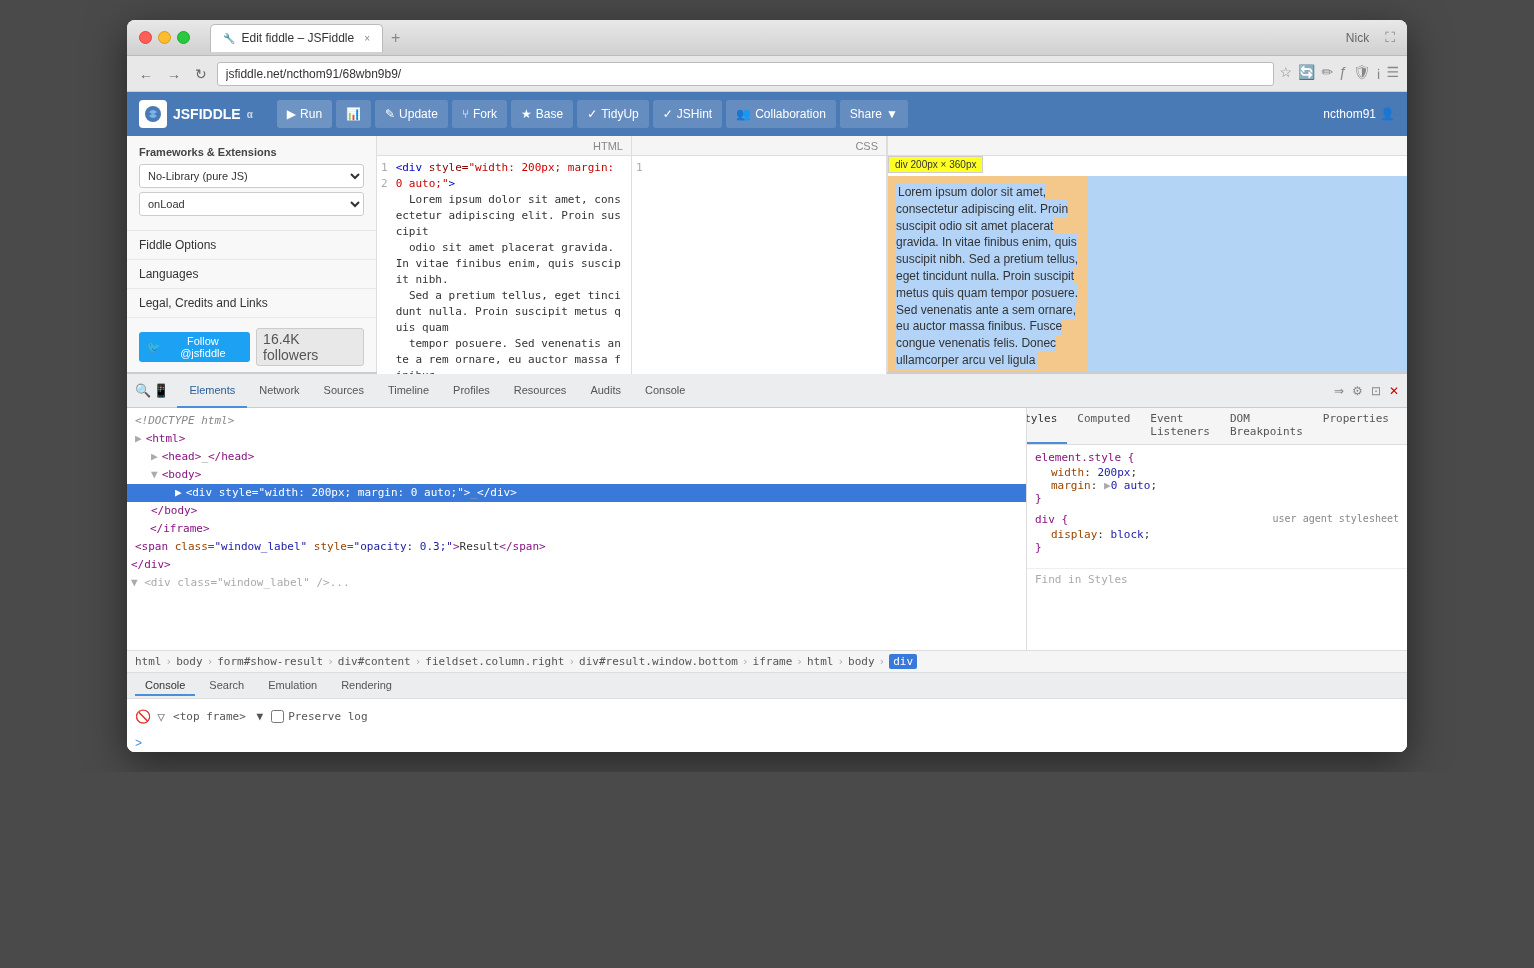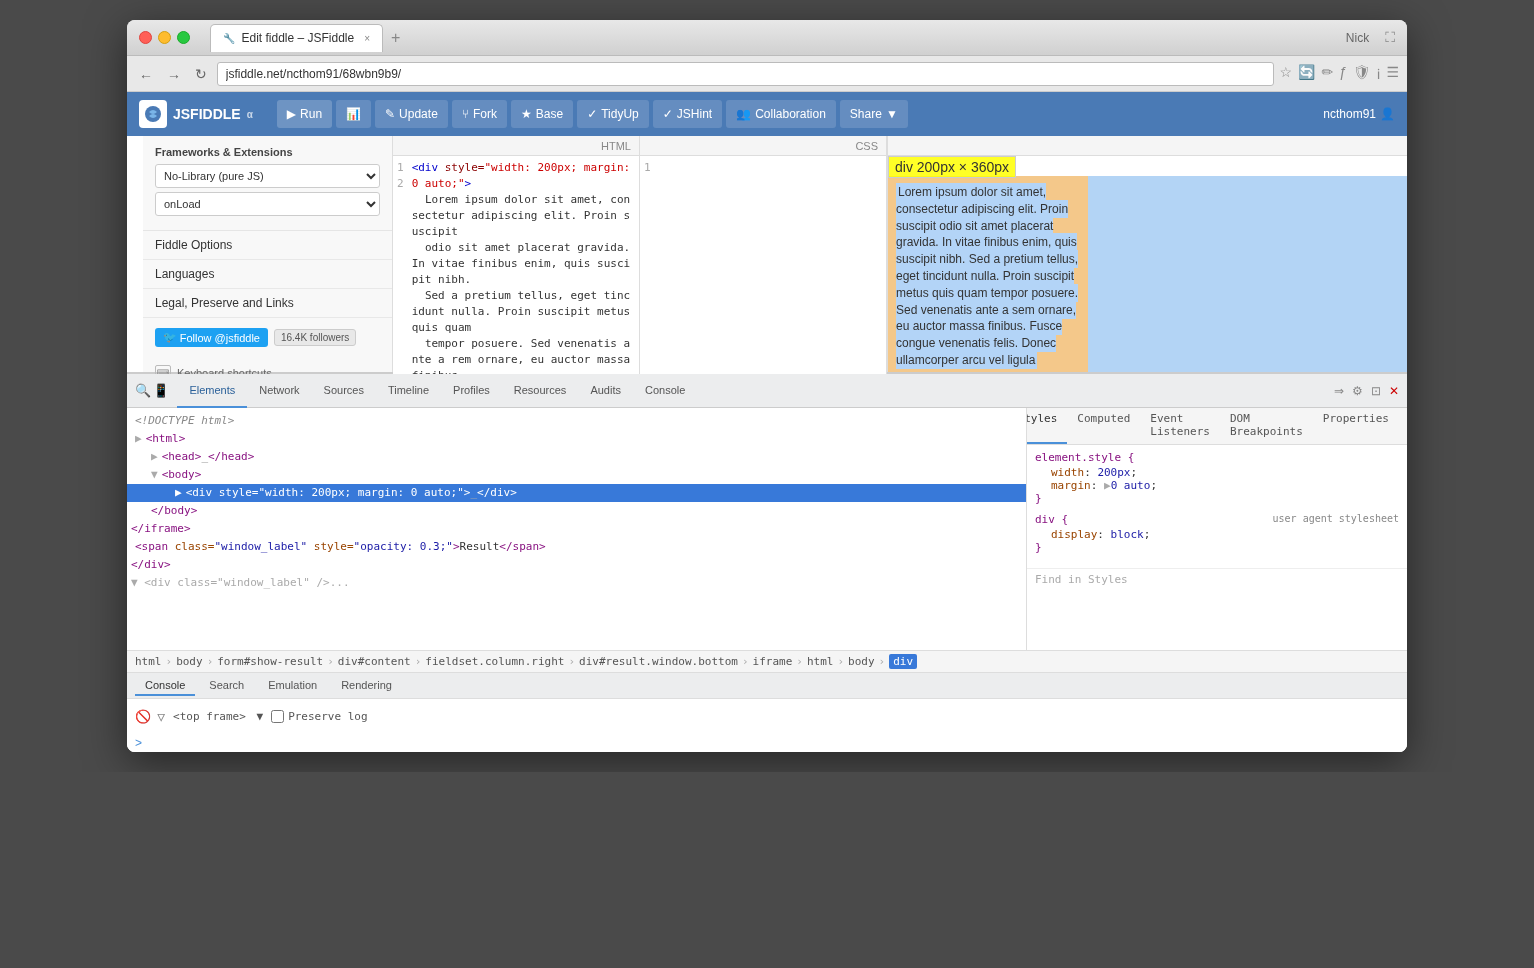--- a/index.html
+++ b/index.html
@@ -99,21 +99,20 @@
     }
     .toolbar-run { background: rgba(255,255,255,0.2); }
     .toolbar-spacer { flex: 1; }
     .toolbar-user { color: white; font-size: 12px; display: flex; align-items: center; gap: 4px; }
 
     
     .main-content {
       display: flex;
       height: 236px;
       background: #fff;
-      padding-left: 16px;
     }
 
     
     .sidebar {
       width: 250px;
       background: #f8f8f8;
       border-right: 1px solid #ddd;
       flex-shrink: 0;
     }
     .sidebar-section {
@@ -163,21 +162,21 @@
       cursor: pointer;
       display: flex;
       align-items: center;
       gap: 3px;
     }
     .followers-badge {
       background: #e8e8e8;
       border: 1px solid #ccc;
       border-radius: 3px;
       padding: 2px 6px;
-      font-size: 10px;
+      font-size: 14px;
       color: #555;
     }
     .keyboard-shortcuts {
       padding: 8px 12px;
       display: flex;
       align-items: center;
       gap: 6px;
       font-size: 11px;
       color: #666;
       cursor: pointer;
@@ -274,21 +273,21 @@
       overflow: hidden;
       height: calc(100% - 20px);
     }
     .dim-tooltip {
       position: absolute;
       top: 0;
       left: 0;
       background: rgba(255, 255, 0, 0.85);
       border: 1px solid #ccc;
       padding: 2px 6px;
-      font-size: 14px;
+      font-size: 10px;
       color: #333;
       z-index: 10;
     }
     .result-box {
       position: absolute;
       top: 0;
       left: 0;
       width: 200px;
       background: #f4c88a;
       display: flex;
@@ -564,21 +563,21 @@
         <div class="sidebar-section-title">Frameworks &amp; Extensions</div>
         <select class="sidebar-select">
           <option>No-Library (pure JS)</option>
         </select>
         <select class="sidebar-select">
           <option>onLoad</option>
         </select>
       </div>
       <a class="sidebar-link">Fiddle Options</a>
       <a class="sidebar-link">Languages</a>
-      <a class="sidebar-link">Legal, Preserve and Links</a>
+      <a class="sidebar-link">Legal, Credits and Links</a>
       <div class="follow-section">
         <button class="follow-btn">
           <span>🐦</span>
           <span>Follow @jsfiddle</span>
         </button>
         <span class="followers-badge">16.4K followers</span>
       </div>
       <div class="keyboard-shortcuts">
         <div class="shortcut-icon">⌨</div>
         <span>Keyboard shortcuts</span>
@@ -688,21 +687,21 @@
         </div>
         <div class="dom-line" style="padding-left:24px;">
           <span style="color:#aaa;margin-right:4px;">▼</span><span class="dom-tag">&lt;body&gt;</span>
         </div>
         <div class="dom-line selected" style="padding-left:48px;">
           <span style="margin-right:4px;">▶</span><span class="dom-tag">&lt;div</span> <span class="dom-attr-name">style=</span><span class="dom-attr-val">"width: 200px; margin: 0 auto;"</span><span class="dom-tag">&gt;</span><span style="color:#aaa;">_</span><span class="dom-tag">&lt;/div&gt;</span>
         </div>
         <div class="dom-line" style="padding-left:24px;">
           <span class="dom-tag">&lt;/body&gt;</span>
         </div>
-        <div class="dom-line" style="padding-left:4px;">
+        <div class="dom-line" style="padding-left:23px;">
           <span class="dom-tag">&lt;/iframe&gt;</span>
         </div>
         <div class="dom-line" style="padding-left:8px;">
           <span class="dom-tag">&lt;span</span> <span class="dom-attr-name">class=</span><span class="dom-attr-val">"window_label"</span> <span class="dom-attr-name">style=</span><span class="dom-attr-val">"opacity: 0.3;"</span><span class="dom-tag">&gt;</span><span style="color:#333;">Result</span><span class="dom-tag">&lt;/span&gt;</span>
         </div>
         <div class="dom-line" style="padding-left:4px;">
           <span class="dom-tag">&lt;/div&gt;</span>
         </div>
         <div class="dom-line" style="padding-left:4px;color:#aaa;">
           <span>▼ &lt;div class="window_label" /&gt;...</span>

